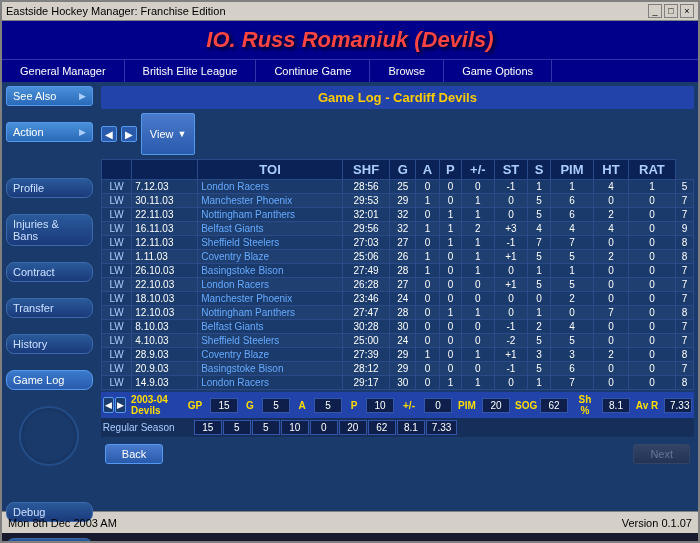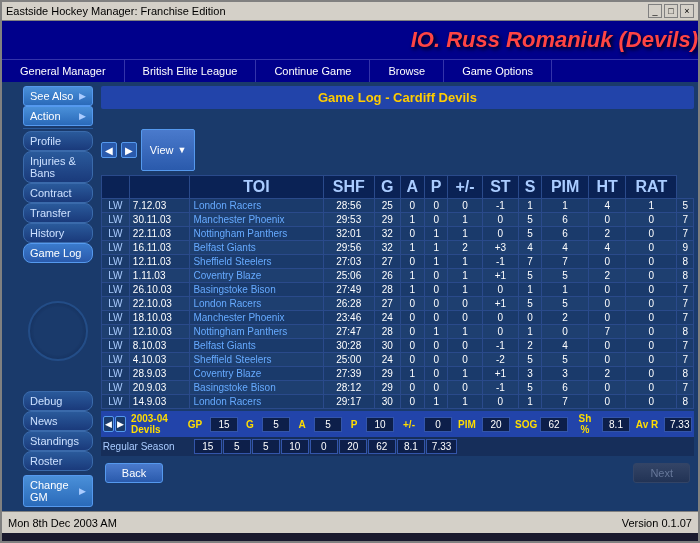--- a/index.html
+++ b/index.html
@@ -35,21 +35,20 @@
       background: #00008b;
       text-align: center;
       padding: 6px 0;
     }
     #main-header h1 {
       color: #ff4444;
       font-size: 22px;
       font-weight: bold;
       font-style: italic;
       text-shadow: 2px 2px 4px #000;
-      text-align: right;
     }
     #nav-bar {
       background: #00008b;
       display: flex;
       border-top: 1px solid #3333aa;
     }
     .nav-item {
       color: #fff;
       padding: 5px 18px;
       font-size: 11px;
@@ -60,22 +59,21 @@
       display: flex;
       height: calc(543px - 22px - 44px - 26px - 22px);
       background: #1a3a6b;
     }
     #sidebar {
       width: 95px;
       background: #1a3a6b;
       padding: 4px;
       display: flex;
       flex-direction: column;
-      gap: 0;
-      margin-left: 17px;
+      gap: 16px;
     }
     .sidebar-btn {
       background: linear-gradient(to bottom, #4a90d9, #2a6ab9);
       color: #fff;
       border: 1px solid #5599ee;
       border-radius: 3px;
       padding: 3px 6px;
       font-size: 11px;
       cursor: pointer;
       display: flex;
@@ -119,21 +117,21 @@
       flex-direction: column;
       padding: 4px;
     }
     #page-title-bar {
       background: #2244aa;
       color: #ffcc00;
       text-align: center;
       font-size: 13px;
       font-weight: bold;
       padding: 4px;
-      margin-bottom: 20px;
+      margin-bottom: 4px;
       border-radius: 2px;
     }
     #view-bar {
       display: flex;
       align-items: center;
       margin-bottom: 4px;
       gap: 4px;
     }
     .view-select {
       background: linear-gradient(to bottom, #4a7acc, #2a5aac);
@@ -166,21 +164,21 @@
     }
     #game-table thead tr {
       background: #0a2255;
     }
     #game-table thead th {
       padding: 2px 3px;
       text-align: center;
       color: #aaccff;
       border: 1px solid #2a4a8b;
       font-weight: bold;
-      font-size: 16px;
+      font-size: 13px;
     }
     #game-table thead th.left { text-align: left; }
     #game-table tbody tr {
       background: #1a3a6b;
     }
     #game-table tbody tr:nth-child(even) {
       background: #1e3f70;
     }
     #game-table tbody td {
       padding: 1px 3px;

